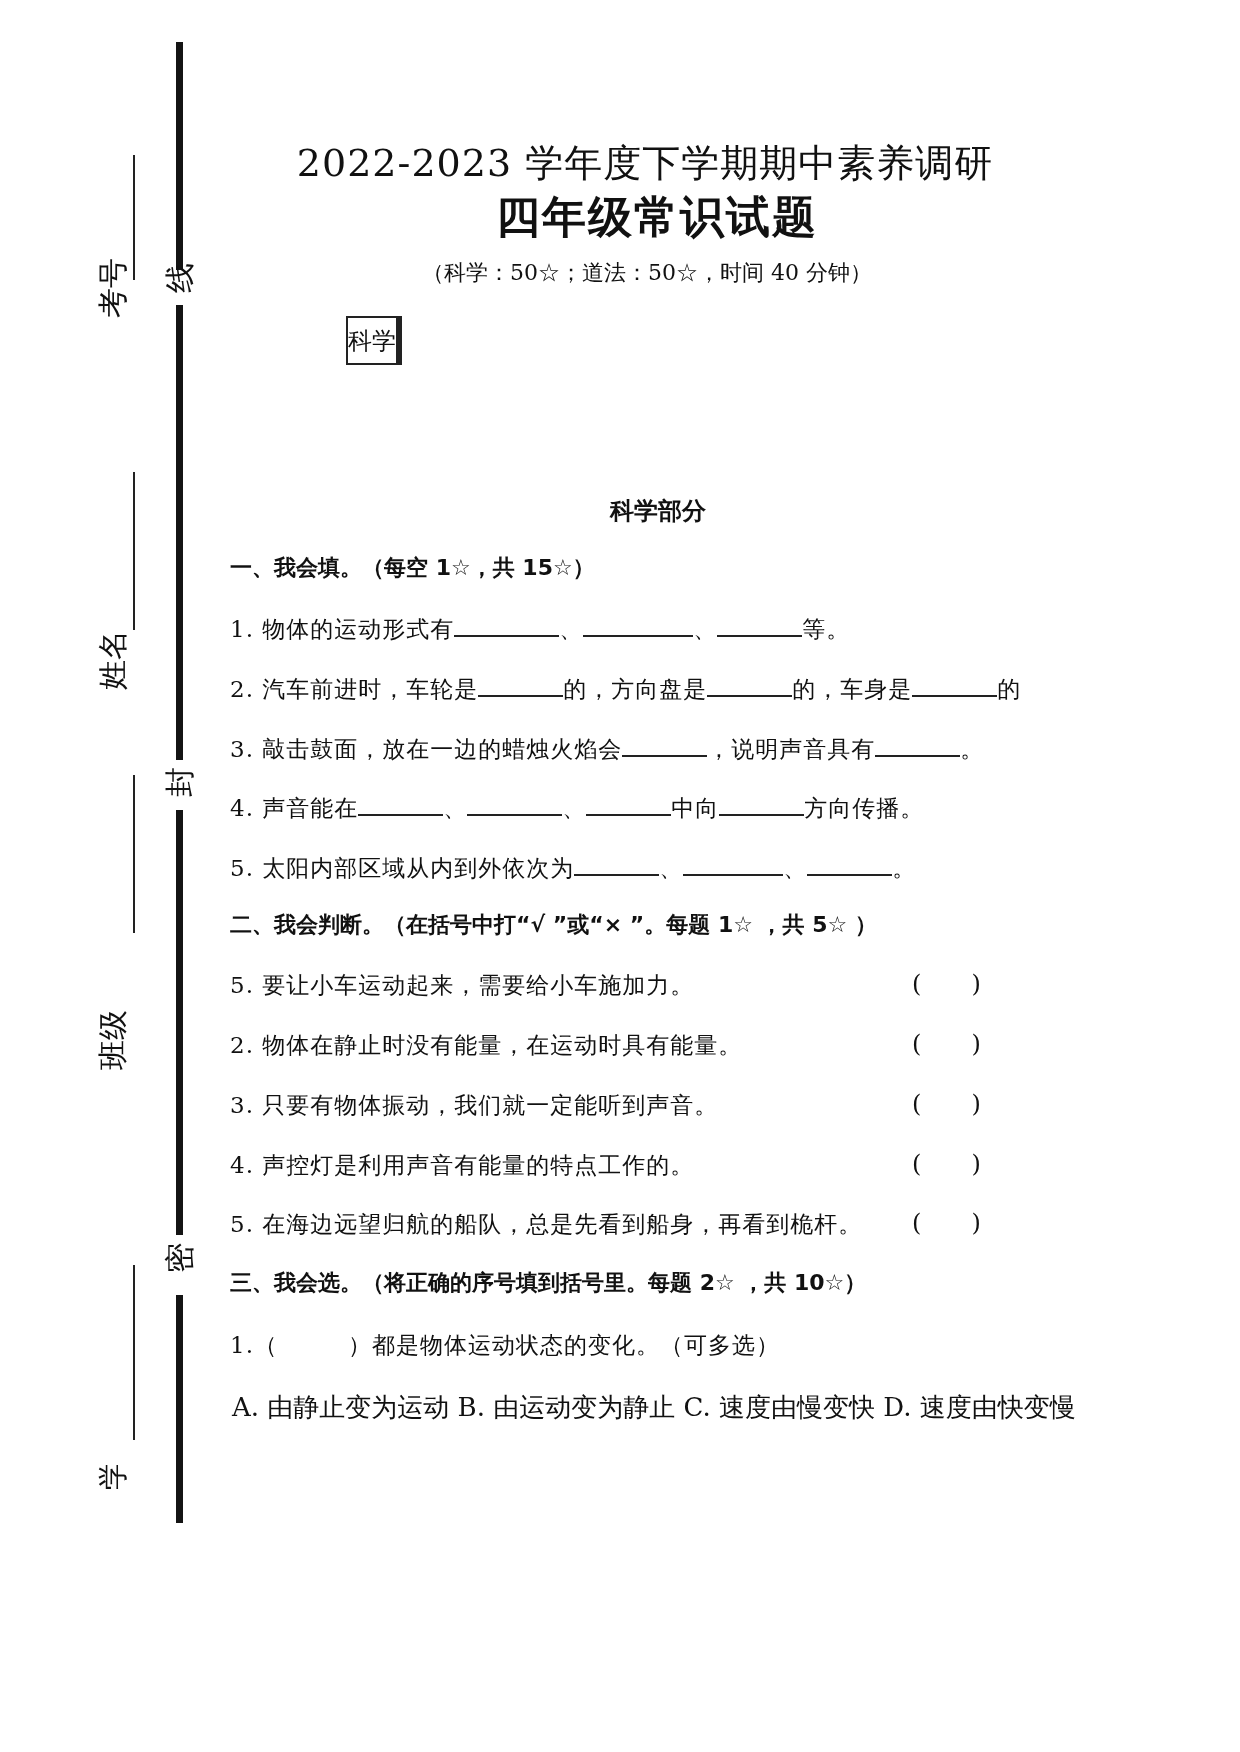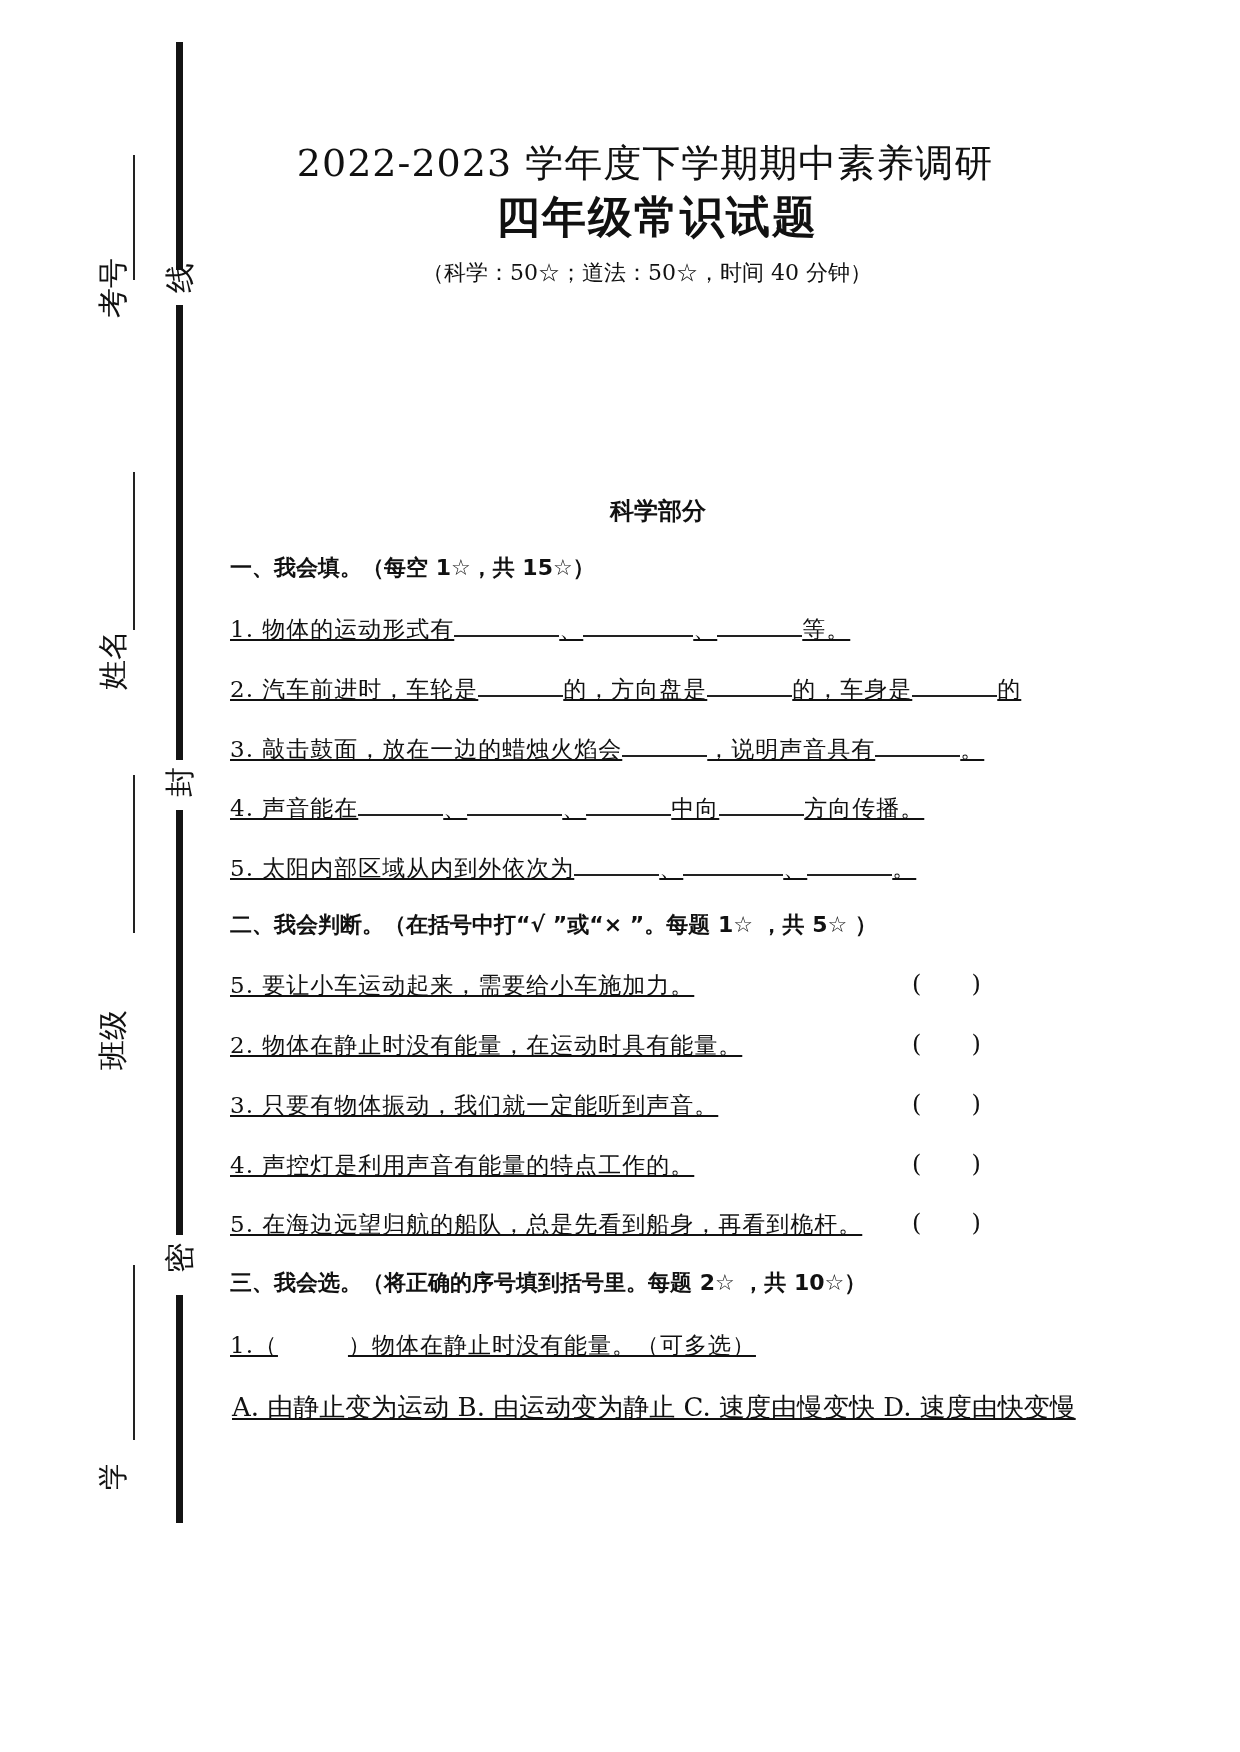--- a/index.html
+++ b/index.html
@@ -25,21 +25,21 @@
   table.grade td { border:2px solid #222; padding:0; text-align:center; vertical-align:middle; }
   .diag-cell { position:relative; }
   .diag-cell svg { position:absolute; left:0; top:0; }
   .diag-left { position:absolute; left:12px; top:8px; }
   .diag-right { position:absolute; right:22px; top:8px; }
 
   .section-title { position:absolute; left:0; width:1316px; text-align:center; top:495px;
     font-family:"DejaVu Sans","Liberation Sans",sans-serif; font-weight:bold; font-size:24px; }
   .heading { position:absolute; left:230px; font-family:"DejaVu Sans","Liberation Sans",sans-serif;
     font-size:22px; font-weight:bold; white-space:nowrap; }
-  .q { position:absolute; left:230px; font-size:23px; white-space:nowrap; letter-spacing:1px;text-decoration:underline; }
+  .q { position:absolute; left:230px; font-size:23px; white-space:nowrap; letter-spacing:1px; }
   .blank { display:inline-block; border-bottom:2px solid #222; height:22px; vertical-align:baseline; }
   .paren { position:absolute; left:912px; font-size:24px; white-space:nowrap; }
   .paren span { display:inline-block; }
 </style>
 </head>
 <body>
 
 <div>
   <div class="bind-bar" style="top:42px;height:228px"></div>
   <div class="bind-char" style="top:258px">线</div>
@@ -61,20 +61,25 @@
   <div class="field-line" style="top:1265px;height:175px"></div>
   <div class="field-label" style="left:78px;top:1440px;clip-path:inset(0 40px 0 0)">学校</div>
 </div>
 
 <div class="title1">2022-2023 学年度下学期期中素养调研</div>
 <div class="title2">四年级常识试题</div>
 <div class="subtitle">（科学：50☆；道法：50☆，时间 40 分钟）</div>
 
 <table class="grade">
   <tbody>
+  <tr style="height:47px">
+    <td>科学</td>
+    <td></td>
+    <td></td>
+  </tr>
 </tbody>
   </table>
 
 <div class="section-title">科学部分</div>
 
 <div class="heading" style="top:553px">一、我会填。（每空 1☆，共 15☆）</div>
 
 <div class="q" style="top:613px">
   <span>1. 物体的运动形式有</span><span class="blank" style="width:105px"></span><span>、</span><span class="blank" style="width:110px"></span><span>、</span><span class="blank" style="width:85px"></span><span>等。</span>
 </div>
@@ -108,15 +113,15 @@
 
 <div class="q" style="top:1150px">4. 声控灯是利用声音有能量的特点工作的。</div>
 <div class="paren" style="top:1150px"><span>(</span><span style="width:50px"></span><span>)</span></div>
 
 <div class="q" style="top:1209px">5. 在海边远望归航的船队，总是先看到船身，再看到桅杆。</div>
 <div class="paren" style="top:1209px"><span>(</span><span style="width:50px"></span><span>)</span></div>
 
 <div class="heading" style="top:1268px">三、我会选。（将正确的序号填到括号里。每题 2☆ ，共 10☆）</div>
 
 <div class="q" style="top:1330px">
-  <span>1.（</span><span style="display:inline-block;width:70px"></span><span>）物体在静止时没有能量。（可多选）</span>
+  <span>1.（</span><span style="display:inline-block;width:70px"></span><span>）都是物体运动状态的变化。（可多选）</span>
 </div>
 <div class="q" style="top:1390px;left:232px;font-size:26px;letter-spacing:0">A. 由静止变为运动 B. 由运动变为静止 C. 速度由慢变快 D. 速度由快变慢</div>
 
 </body></html>

